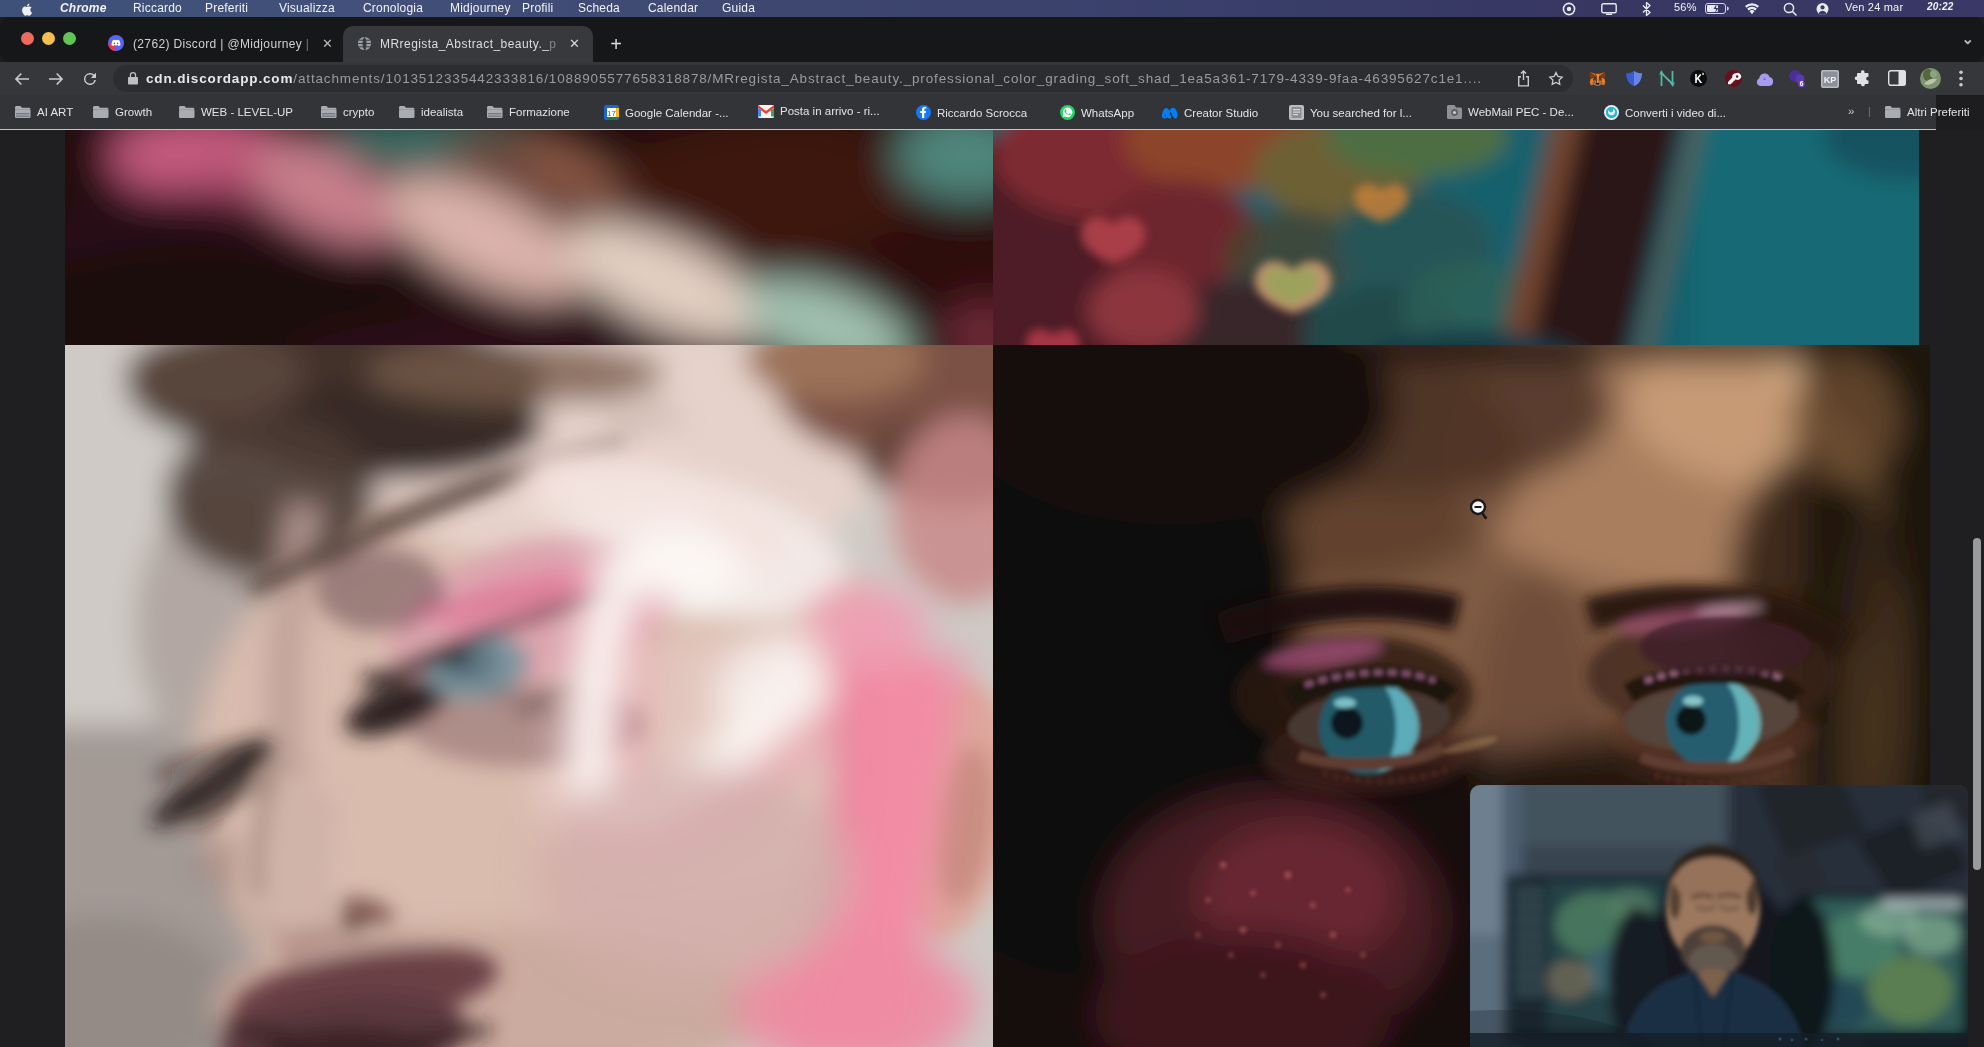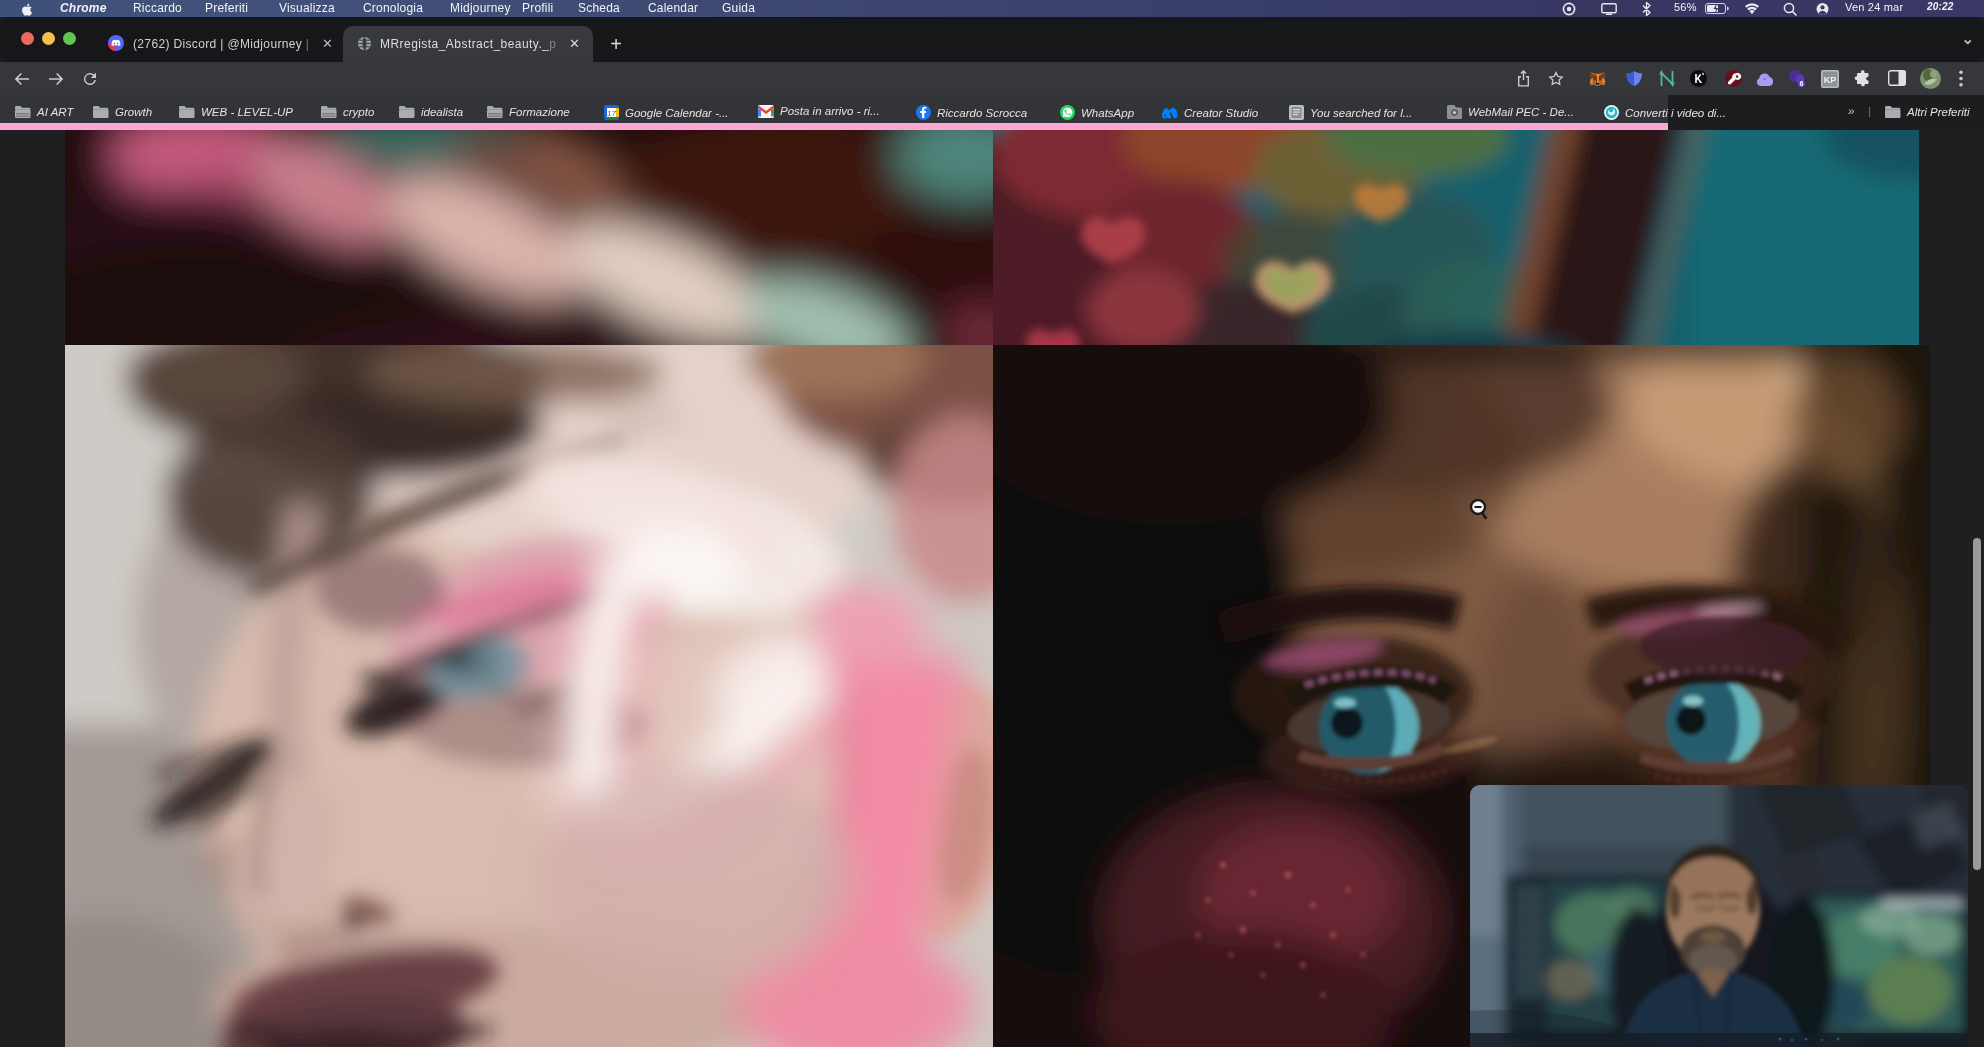--- a/index.html
+++ b/index.html
@@ -27,22 +27,22 @@
 
   
   #toolbar { position:absolute; left:0; top:62px; width:1984px; height:33px; background:#36373b; }
   .navic { position:absolute; top:4px; color:#c9cbcd; font-size:17px; }
   #urlpill { position:absolute; left:113px; top:3px; width:1460px; height:27px; border-radius:14px;
     background:#2c2d31; overflow:hidden; }
   #urltxt { position:absolute; left:33px; top:6px; font-size:13.5px; letter-spacing:0.85px; color:#9a9b9e; white-space:nowrap; }
   #urltxt b { color:#e8e9eb; font-weight:bold; }
 
   
-  #bookbar { position:absolute; left:0; top:95px; width:1668px; height:35px; background:#333438;
-    border-bottom:7px solid #f9a8d4;font-style:italic; }
+  #bookbar { position:absolute; left:0; top:95px; width:1936px; height:35px; background:#333438;
+    border-bottom:1px solid #f9a8d4; }
   .bk { position:absolute; top:10px; height:16px; font-size:11.5px; color:#e2e3e5; white-space:nowrap; }
   .bk svg { vertical-align:-3px; margin-right:6px; }
 
   
   #content { position:absolute; left:0; top:130px; width:1984px; height:917px; background:#1f1f21; }
   .panel { position:absolute; overflow:hidden; }
 
   
   #webcam { position:absolute; left:1470px; top:785px; width:498px; height:262px;
     border-radius:10px 10px 0 0; overflow:hidden; }
@@ -133,20 +133,26 @@
   <div id="toolbar">
     <svg class="navic" style="left:13px;top:8px" width="18" height="18" viewBox="0 0 18 18">
         <path d="M16 8.2H4.8l4.1-4.1L7.8 3 1.8 9l6 6 1.1-1.1-4.1-4.1H16z" fill="#c9cbcd"></path>
       </svg>
     <svg class="navic" style="left:47px;top:8px" width="18" height="18" viewBox="0 0 18 18">
         <path d="M2 8.2h11.2L9.1 4.1 10.2 3l6 6-6 6-1.1-1.1 4.1-4.1H2z" fill="#c9cbcd"></path>
       </svg>
     <svg class="navic" style="left:81px;top:8px" width="18" height="18" viewBox="0 0 18 18">
         <path fill="#c9cbcd" d="M9 3a6 6 0 1 0 5.9 7h-1.6A4.5 4.5 0 1 1 9 4.5c1.2 0 2.3.5 3.1 1.3L9.8 8H15V2.8l-1.8 1.8A6 6 0 0 0 9 3z"></path>
       </svg>
+    <div id="urlpill">
+      <svg class="abs" style="left:14px;top:7px" width="12" height="13" viewBox="0 0 12 13">
+          <path fill="#bdbfc2" d="M6 0a3.2 3.2 0 0 0-3.2 3.2V5H2a1 1 0 0 0-1 1v5.5a1 1 0 0 0 1 1h8a1 1 0 0 0 1-1V6a1 1 0 0 0-1-1h-.8V3.2A3.2 3.2 0 0 0 6 0zm0 1.3c1.1 0 1.9.8 1.9 1.9V5H4.1V3.2c0-1.1.8-1.9 1.9-1.9z"></path>
+        </svg>
+      <div id="urltxt"><b>cdn.discordapp.com</b>/attachments/1013512335442333816/1088905577658318878/MRregista_Abstract_beauty._professional_color_grading_soft_shad_1ea5a361-7179-4339-9faa-46395627c1e1....</div>
+    </div>
     <div id="toolicons">
       <svg class="abs" style="left:1516px;top:8px" width="15" height="17" viewBox="0 0 15 17">
           <path fill="#c9cbcd" d="M7.5 0 10.6 3.1l-1 1L8.2 2.7V10H6.8V2.7L5.4 4.1l-1-1zM2 6h3v1.4H3.4v7.8h8.2V7.4H10V6h3v10.6H2z"></path>
         </svg>
       <svg class="abs" style="left:1548px;top:9px" width="16" height="15" viewBox="0 0 16 15">
           <path fill="none" stroke="#c9cbcd" stroke-width="1.3" d="M8 1.6l1.9 3.9 4.3.6-3.1 3 .7 4.3L8 11.4l-3.8 2 .7-4.3-3.1-3 4.3-.6z"></path>
         </svg>
       <svg class="abs" style="left:1589px;top:9px" width="17" height="16" viewBox="0 0 17 16">
           <path fill="#e8821e" d="M15.8 1 9.9 5.4l1.1-2.6z"></path>
           <path fill="#e27625" d="M1.2 1l5.8 4.4-1-2.6zM13.5 10.9l-1.6 2.4 3.4.9 1-3.3zM.7 11l1 3.3 3.4-.9-1.6-2.4z"></path>

